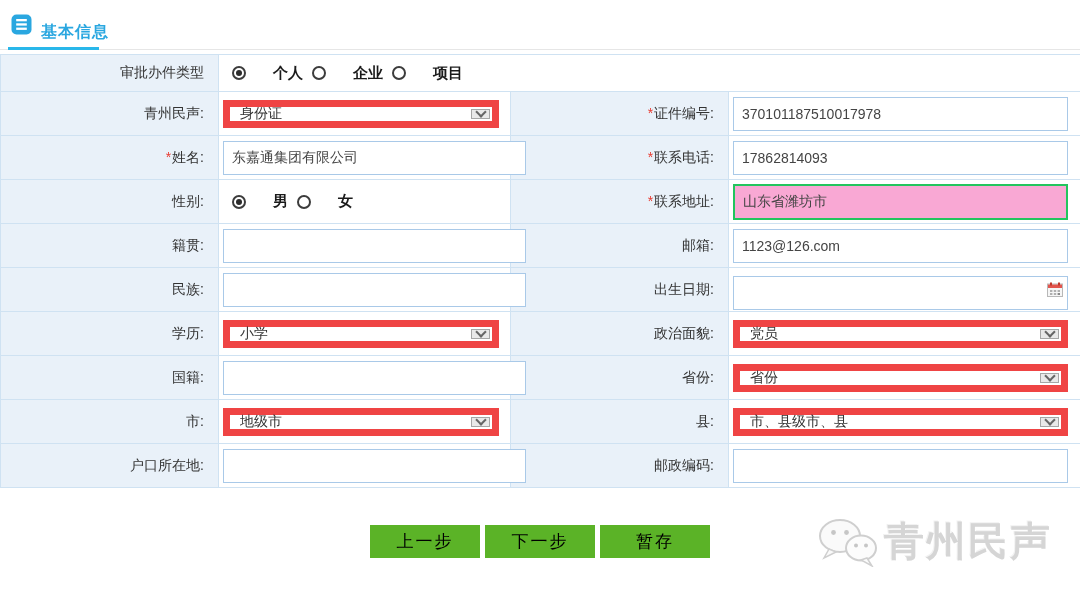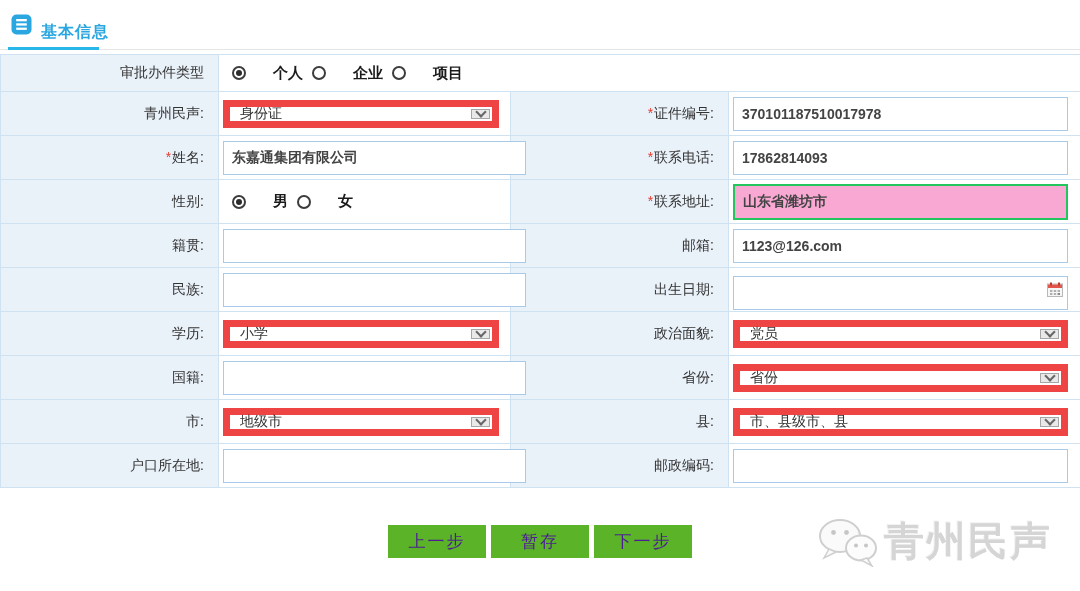--- a/index.html
+++ b/index.html
@@ -16,21 +16,21 @@
   
   table.form { border-collapse:collapse; width:1080px; table-layout:fixed; margin-top:4px; }
   table.form td { border:1px solid #cfe2f2; vertical-align:middle; }
   tr.r1 { height:37px; } tr.rn { height:44px; }
   td.lbl { background:#e9f1f9; text-align:right; padding-right:14px;
     font-size:14px; color:#333; }
   td.val { background:#fff; padding-left:4px; }
   .req { color:#e83a30; margin-right:1px; }
 
   input.txt { height:28px; border:1px solid #a9c9e8; font-size:14px; color:#444;
-    padding:16px 8px; background:#fff; outline:none; font-family:inherit;font-weight:bold; }
+    padding:16px 8px; background:#fff; outline:none; font-family:inherit; }
   .w1 { width:303px; } .w2 { width:335px; }
   input.focused { border:2px solid #22c55e; background:#f9a8d4; }
 
   .sel { width:276px; height:28px; border:7px solid #ef4444; background:#fff;
     position:relative; display:flex; align-items:center; padding-left:10px;
     font-size:14px; color:#333; cursor:default; }
   .sel.w2 { width:335px; }
   .sel-arrow { position:absolute; right:2px; top:2px; bottom:2px; width:19px;
     background:#e9e9e9; border:1px solid #a6a6a6; display:flex;
     align-items:center; justify-content:center; }
@@ -44,21 +44,21 @@
     display:inline-block; margin-right:3px; position:relative; background:#fff; }
   .radio.checked::after { content:""; position:absolute; left:2px; top:2px;
     right:2px; bottom:2px; background:#2b2b2b; border-radius:50%; }
 
   .date-wrap { position:relative; width:335px; height:28px; }
   .date-wrap input { width:335px; }
   .cal-icon { position:absolute; right:5px; top:6px; width:16px; height:15px; cursor:pointer; }
 
   
   .actions { display:flex; justify-content:center; gap:5px; margin-top:37px; }
-  .btn { width:98px; height:33px; background:#5bb327; color:#4c1d95; border:none;
+  .btn { width:110px; height:33px; background:#5bb327; color:#000000; border:none;
     font-size:17px; font-family:inherit; cursor:pointer; letter-spacing:2px; }
 
   
   .watermark { position:absolute; right:28px; bottom:22px; display:flex;
     align-items:center; gap:6px; pointer-events:none; }
   .wm-text { font-size:40px; font-weight:bold; color:#d5d5d5;
     text-shadow:1px 1px 0 #ffffff, -1px -1px 0 #f2f2f2; letter-spacing:2px; }
 </style>
 </head>
 <body>
@@ -240,22 +240,22 @@
     <td class="lbl"><span>邮政编码:</span></td>
     <td class="val">
       <input class="txt w2" value="" style="">
     </td>
   </tr>
 </tbody>
   </table>
 
 <div class="actions">
   <button class="btn">上一步</button>
+  <button class="btn">下一步</button>
   <button class="btn">暂存</button>
-  <button class="btn">下一步</button>
 </div>
 
 <div class="watermark">
   <svg width="62" height="50" viewBox="0 0 62 50">
     <ellipse cx="24" cy="19" rx="20" ry="16" fill="#fafafa" stroke="#cfcfcf" stroke-width="2"></ellipse>
     <path d="M13 32 L8 41 L20 35 Z" fill="#fafafa" stroke="#cfcfcf" stroke-width="1.5"></path>
     <circle cx="17.5" cy="15.5" r="2.4" fill="#c6c6c6"></circle>
     <circle cx="30.5" cy="15.5" r="2.4" fill="#c6c6c6"></circle>
     <ellipse cx="45" cy="31" rx="15" ry="12.5" fill="#fcfcfc" stroke="#cfcfcf" stroke-width="2"></ellipse>
     <path d="M51 41 L56 49 L45 43 Z" fill="#fcfcfc" stroke="#cfcfcf" stroke-width="1.5"></path>

